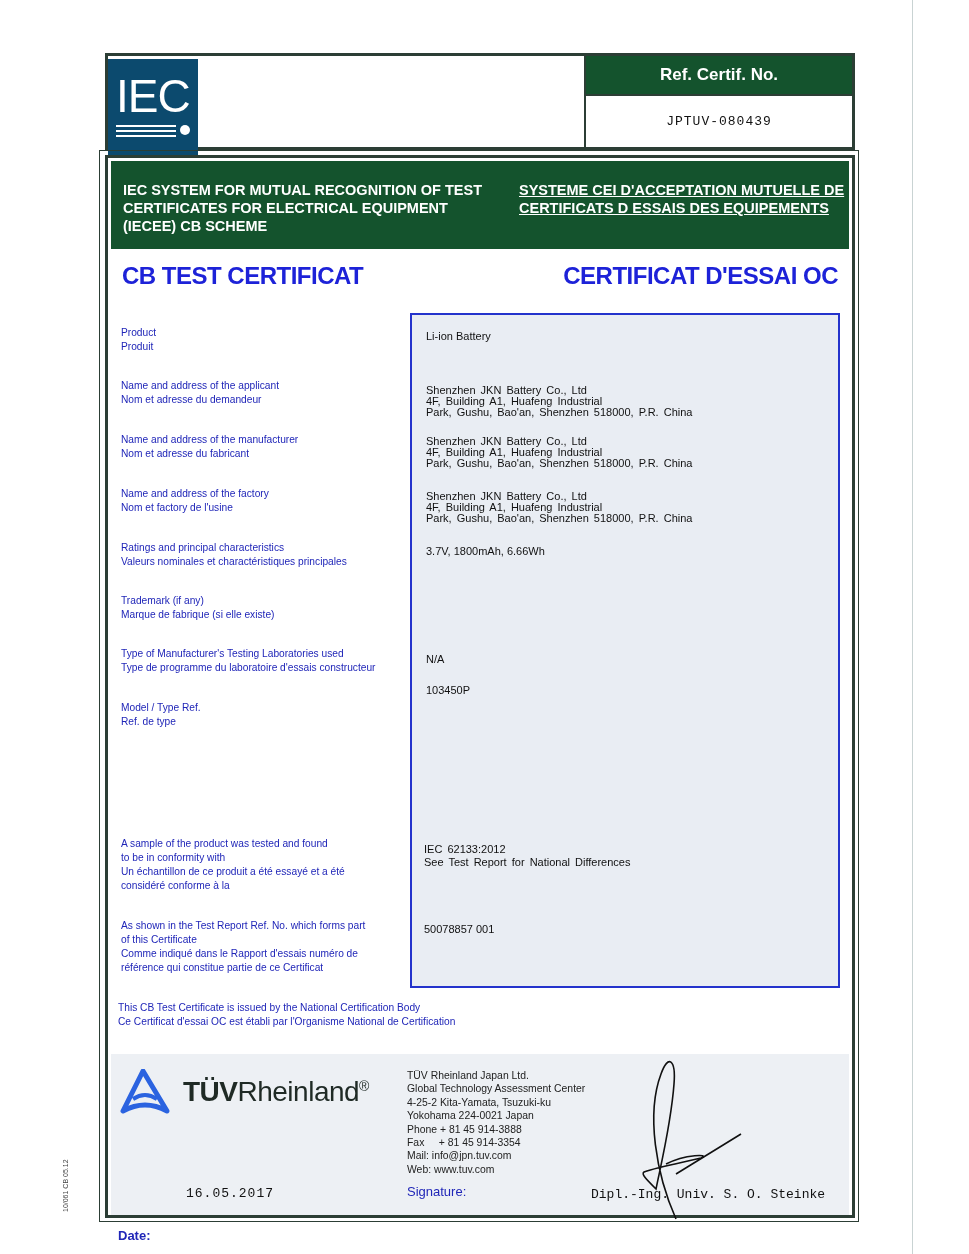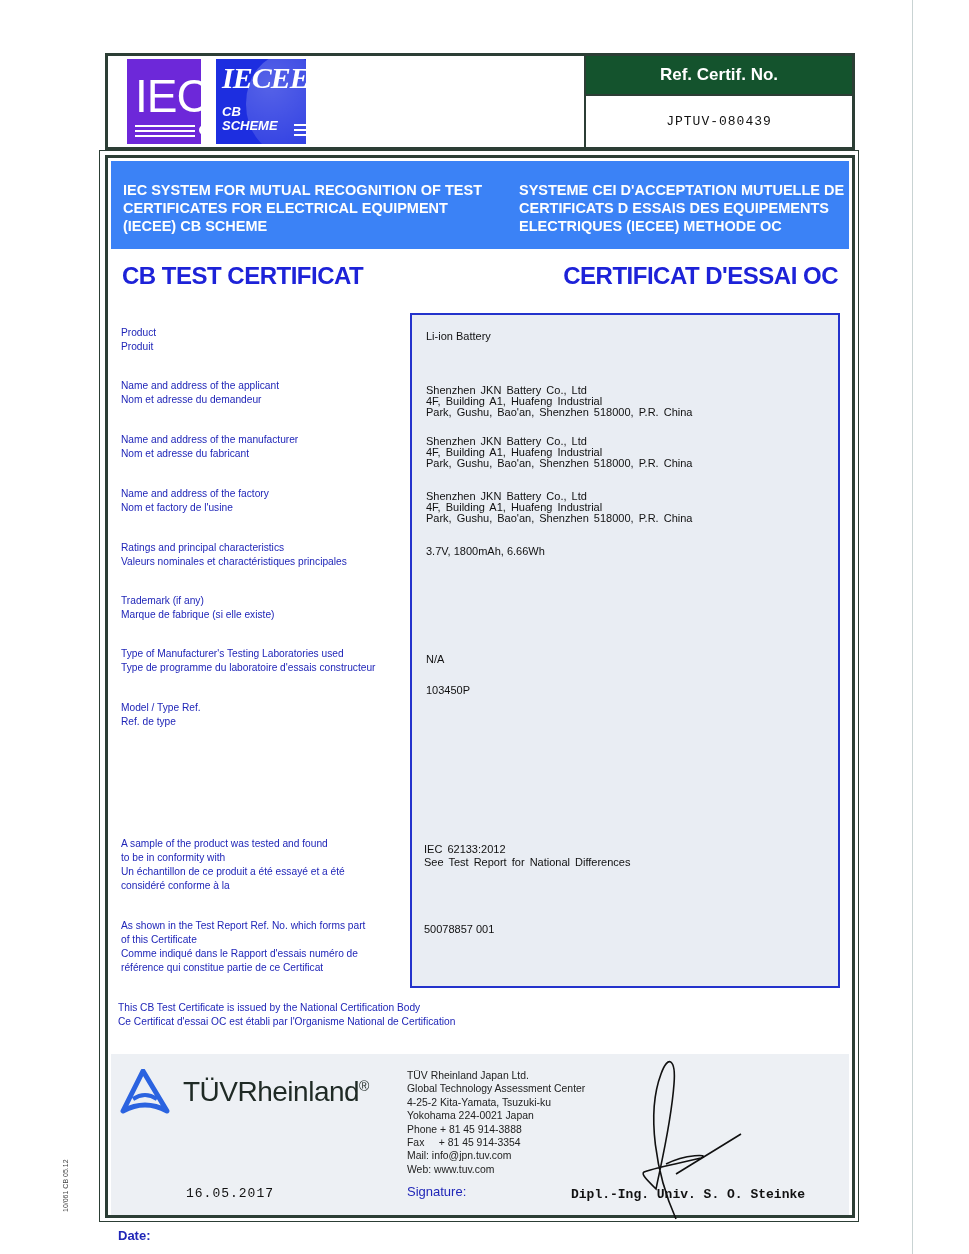--- a/index.html
+++ b/index.html
@@ -3,116 +3,103 @@
 <meta charset="utf-8">
 <style>
   html, body { margin:0; padding:0; }
   body { width:969px; height:1254px; background:#fff; position:relative; overflow:hidden; font-family:"Liberation Sans", sans-serif; }
   .page-edge { position:absolute; left:912px; top:0; width:1px; height:1254px; background:#c9d3d3; }
   .side-code { position:absolute; left:58px; top:1185px; transform:rotate(-90deg); transform-origin:left top; font-size:7px; color:#444; white-space:nowrap; }
 
   
   .header-frame { position:absolute; left:105px; top:53px; width:750px; height:97px; border:3px solid #2c3e35; box-sizing:border-box; display:flex; background:#fff; }
   .logo-area { width:476px; height:100%; position:relative; border-right:2px solid #2c3e35; }
-  .iec-logo { position:absolute; left:19px; top:3px; width:90px; height:85px; background:#6d28d9; }
+  .iec-logo { position:absolute; left:0; top:3px; width:90px; height:98px; background:#0c4a6e; }
   .iec-text { position:absolute; left:8px; top:10px; font-size:46px; color:#fff; letter-spacing:-1px; font-family:"Liberation Sans", sans-serif; }
   .iec-lines { position:absolute; left:8px; top:66px; width:60px; }
   .iec-lines div { height:2px; background:#fff; margin-bottom:3px; }
   .iec-dot { position:absolute; left:72px; top:66px; width:10px; height:10px; border-radius:50%; background:#fff; }
   .sep-white { position:absolute; left:93px; top:3px; width:15px; height:85px; background:#fff; }
   .iecee-logo { position:absolute; left:108px; top:3px; width:90px; height:85px; background:#1d2ee0; overflow:hidden; }
   .iecee-logo::before { content:""; position:absolute; left:30px; top:-5px; width:80px; height:100px; border-radius:50%; background:radial-gradient(circle at 30% 30%, rgba(255,255,255,0.25), rgba(255,255,255,0.05)); }
   .iecee-text { position:absolute; left:6px; top:2px; font-size:30px; font-style:italic; font-weight:bold; color:#fff; font-family:"Liberation Serif", serif; letter-spacing:-1px; }
   .cb-text { position:absolute; left:6px; top:46px; font-size:13px; font-style:italic; font-weight:bold; color:#fff; line-height:14px; }
   .cb-lines { position:absolute; left:78px; top:65px; width:14px; }
   .cb-lines div { height:2px; background:#fff; margin-bottom:3px; }
 
   .ref-area { flex:1; display:flex; flex-direction:column; }
   .ref-title { height:38px; background:#14532d; color:#fff; font-size:17px; font-weight:bold; display:flex; align-items:center; justify-content:center; border-bottom:2px solid #2c3e35; }
   .ref-value { flex:1; display:flex; align-items:center; justify-content:center; font-family:"Liberation Mono", monospace; font-size:13px; color:#111; letter-spacing:1px;border-radius:20px; }
 
   
   .main-frame { position:absolute; left:105px; top:155px; width:750px; height:1063px; border:3px solid #2c3e35; box-sizing:border-box; background:#fff; }
   .main-frame-outer { position:absolute; left:99px; top:150px; width:760px; height:1072px; border:1px solid #2c3e35; box-sizing:border-box; }
-  .blue-band { position:absolute; left:3px; top:3px; right:3px; height:88px; background:#3b82f6; color:#fff; font-size:14.5px; font-weight:bold; line-height:18px; display:flex; }
+  .blue-band { position:absolute; left:3px; top:3px; right:3px; height:88px; background:#14532d; color:#fff; font-size:14.5px; font-weight:bold; line-height:18px; display:flex; }
   .band-en { width:396px; padding:20px 0 0 12px; box-sizing:border-box; }
-  .band-fr { flex:1; padding:20px 0 0 12px; box-sizing:border-box; }
+  .band-fr { flex:1; padding:20px 0 0 12px; box-sizing:border-box;text-decoration:underline; }
 
   .title-en { position:absolute; left:14px; top:104px; font-size:24px; font-weight:bold; color:#1d22d8; letter-spacing:-0.5px; }
   .title-fr { position:absolute; right:14px; top:104px; font-size:24px; font-weight:bold; color:#1d22d8; letter-spacing:-0.5px; }
 
   .data-box { position:absolute; left:302px; top:155px; width:430px; height:675px; background:#e9edf3; border:2px solid #2433cc; box-sizing:border-box; }
 
   .label { position:absolute; left:13px; font-size:10.2px; color:#2026b8; line-height:14px; white-space:nowrap; }
   .value { position:absolute; left:318px; font-size:11px; color:#111; line-height:11px; white-space:nowrap; }
   .value.spaced { word-spacing:2px; }
 
   .issued { position:absolute; left:10px; top:843px; font-size:10.2px; color:#2026b8; line-height:14px; }
 
   .footer { position:absolute; left:3px; right:3px; top:896px; height:161px; background:#edf0f4; }
   .tuv-logo { position:absolute; left:8px; top:15px; width:52px; height:46px; }
   .tuv-word { position:absolute; left:72px; top:22px; font-size:28px; color:#1f2a25; letter-spacing:-0.5px; }
-  .tuv-word b { font-weight:normal; }
+  .tuv-word b { font-weight:bold; }
   .tuv-word sup { font-size:14px; vertical-align:top; position:relative; top:2px; }
   .date-label { position:absolute; left:7px; top:130px; font-size:13px; color:#2026b8; font-weight:bold;margin-top:44px; }
   .date-value { position:absolute; left:75px; top:132px; font-family:"Liberation Mono", monospace; font-size:13px; color:#111; letter-spacing:1px; }
   .addr { position:absolute; left:296px; top:15px; font-size:10.4px; color:#222; line-height:13.4px; white-space:nowrap; }
   .sig-label { position:absolute; left:296px; top:130px; font-size:13px; color:#2026b8; }
-  .sig-name { position:absolute; left:460px; top:133px; font-family:"Liberation Mono", monospace; font-size:13px; color:#111; font-weight:bold; white-space:nowrap; }
+  .sig-name { position:absolute; left:480px; top:133px; font-family:"Liberation Mono", monospace; font-size:13px; color:#111; font-weight:normal; white-space:nowrap; }
   .signature-svg { position:absolute; left:505px; top:0px; width:160px; height:170px; }
 </style>
 </head>
 <body>
 
 <div class="page-edge"></div>
 <div class="side-code" style="left:62px; top:1212px;">10/061 CB 05.12</div>
 
 <div class="header-frame">
   <div class="logo-area">
     <div class="iec-logo">
       <div class="iec-text">IEC</div>
       <div class="iec-lines">
           <div></div>
           <div></div>
           <div></div>
         </div>
       <div class="iec-dot"></div>
     </div>
     <div class="sep-white"></div>
-    <div class="iecee-logo">
-      <div class="iecee-text">IECEE</div>
-      <div class="cb-text">
-        <div>CB</div>
-        <div>SCHEME</div>
-      </div>
-      <div class="cb-lines">
-          <div></div>
-          <div></div>
-          <div></div>
-        </div>
-    </div>
   </div>
   <div class="ref-area">
     <div class="ref-title">Ref. Certif. No.</div>
     <div class="ref-value">JPTUV-080439</div>
   </div>
 </div>
 
 <div class="main-frame-outer"></div>
 <div class="main-frame">
   <div class="blue-band">
     <div class="band-en">
       <div>IEC SYSTEM FOR MUTUAL RECOGNITION OF TEST</div>
       <div>CERTIFICATES FOR ELECTRICAL EQUIPMENT</div>
       <div>(IECEE) CB SCHEME</div>
     </div>
     <div class="band-fr">
       <div>SYSTEME CEI D'ACCEPTATION MUTUELLE DE</div>
       <div>CERTIFICATS D ESSAIS DES EQUIPEMENTS</div>
-      <div>ELECTRIQUES (IECEE) METHODE OC</div>
     </div>
   </div>
 
   <div class="title-en">CB TEST CERTIFICAT</div>
   <div class="title-fr">CERTIFICAT D'ESSAI OC</div>
 
   <div class="data-box"></div>
 
   <div class="label" style="top:168px">
     <div>Product</div>

